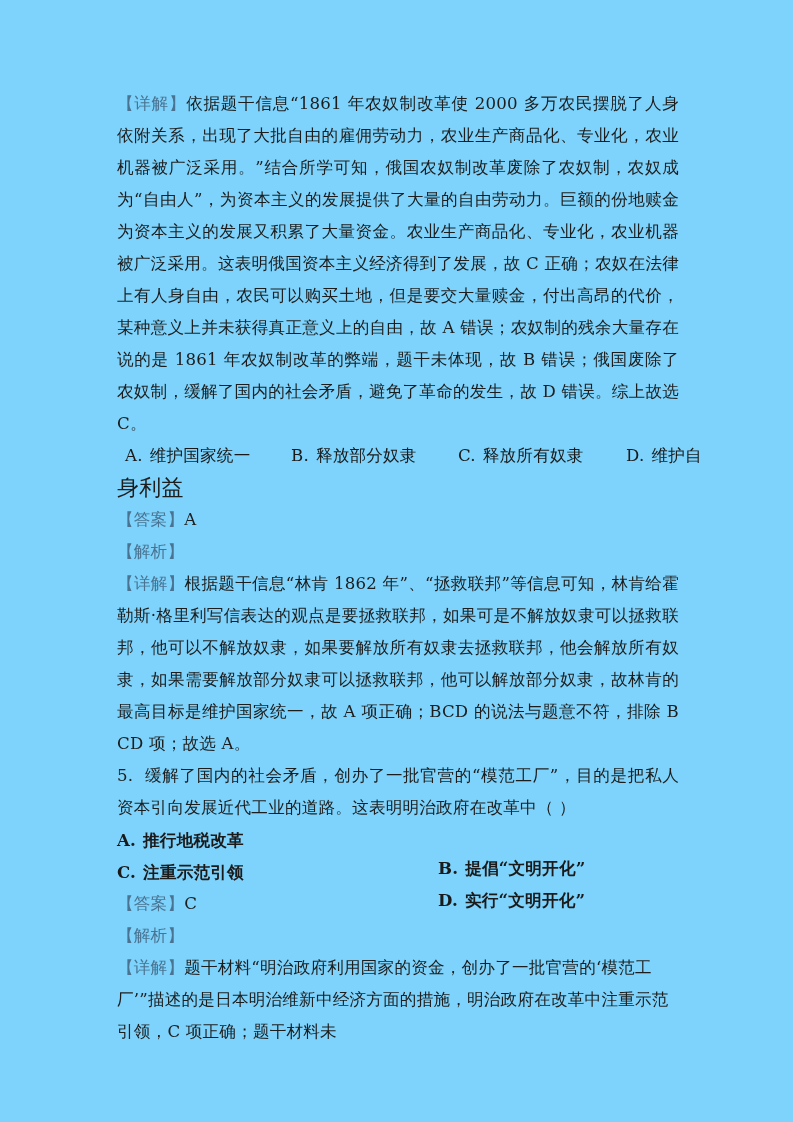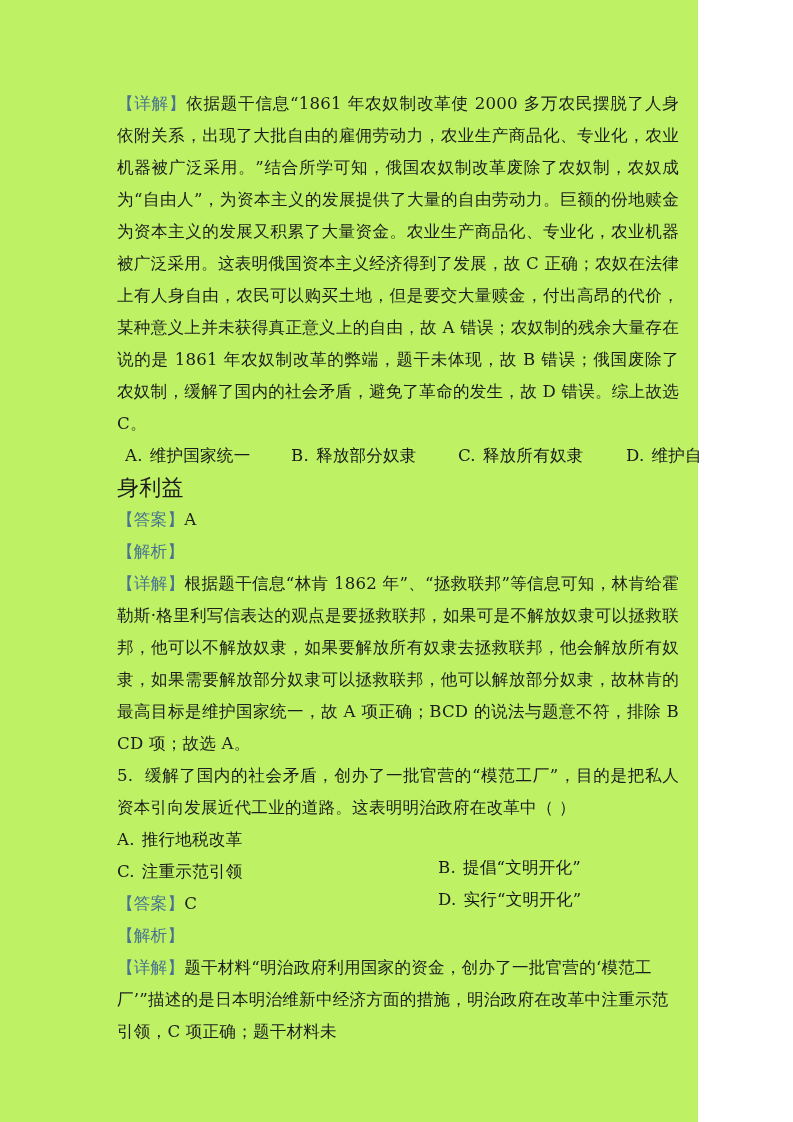--- a/index.html
+++ b/index.html
@@ -12,23 +12,23 @@
     width: 793px;
     height: 1122px;
     overflow: hidden;
     font-family: "DejaVu Serif", "Liberation Serif", serif;
     color: #1a1a1a;
     -webkit-font-smoothing: antialiased;
   }
 
   .page {
     position: relative;
-    width: 698px;
+    width: 793px;
     height: 1122px;
-    background: #bef264;
+    background: #7dd3fc;
     box-sizing: border-box;
     padding-left: 20px;
   }
 
   .content {
     position: absolute;
     left: 117px;
     top: 88px;
     width: 562px;
   }
@@ -98,20 +98,21 @@
   .opts-4 .o-b { left: 166px; }
   .opts-4 .o-c { left: 333px; }
   .opts-4 .o-d { left: 501px; }
 
   .opts-2 {
     position: relative;
     height: 32px;
     font-size: 16.6px;
     line-height: 32px;
     letter-spacing: 0.2px;
+    font-weight: bold;
   }
   .opts-2 .opt {
     position: absolute;
     top: 0;
     white-space: nowrap;
   }
   .opts-2 .c-left  { left: 0px; }
   .opts-2 .c-right { left: 321px; margin-top: 28px; }
 
   .opt-label {

